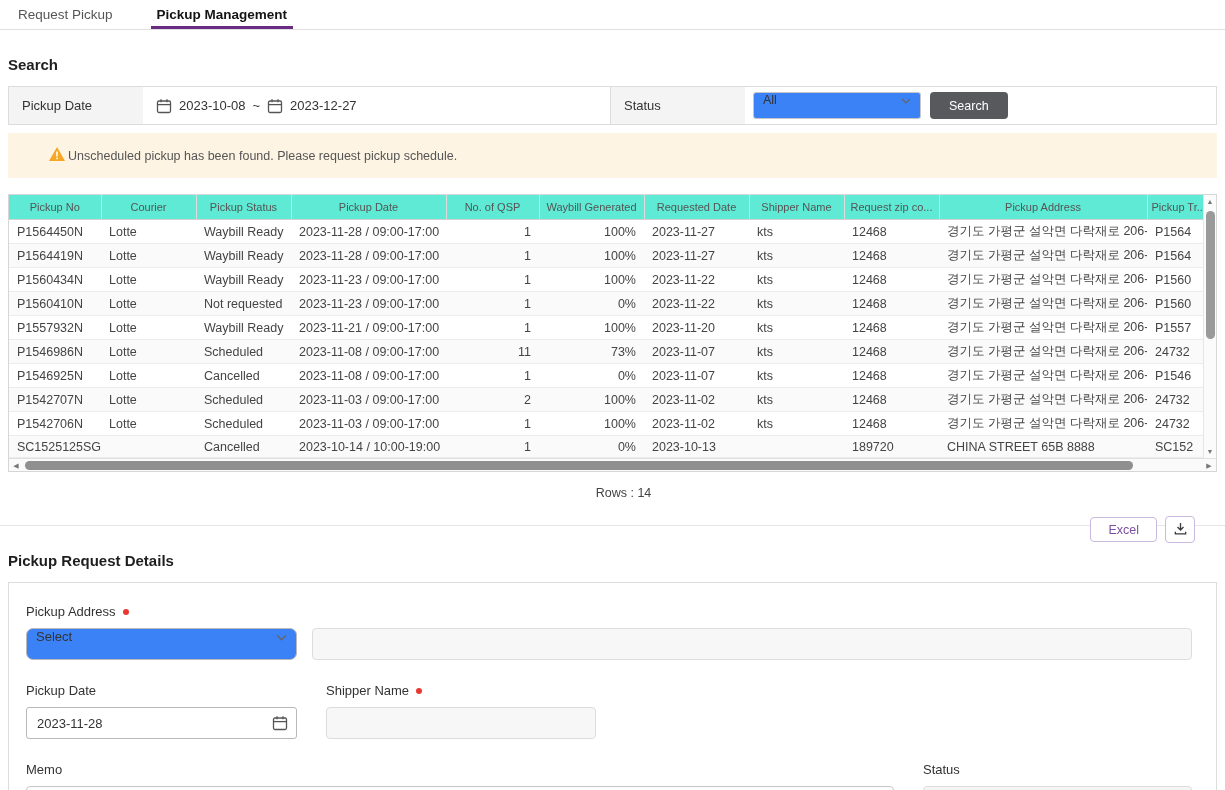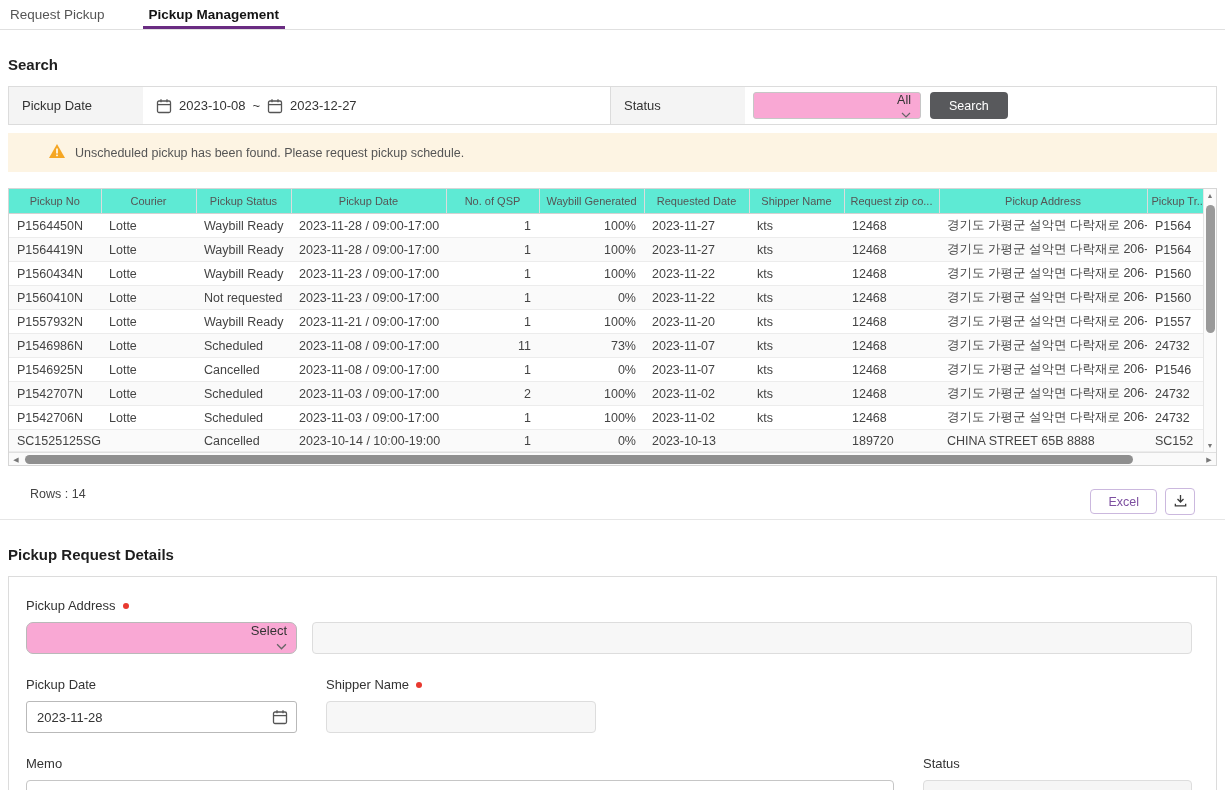--- a/index.html
+++ b/index.html
@@ -3,37 +3,37 @@
 <meta charset="utf-8">
 <style>
   * { box-sizing: border-box; }
   html,body { margin:0; padding:0; }
   body {
     width:1225px; height:790px; overflow:hidden;
     background:#fff; color:#333;
     font-family:"Liberation Sans", sans-serif;
   }
   
-  .tabs { display:flex; align-items:flex-end; border-bottom:1px solid #e0e0e0; padding-left:4px; height:30px; }
+  .tabs { display:flex; align-items:flex-end; border-bottom:1px solid #e0e0e0; padding-left:12px; height:30px; }
   .tab { font-size:13.5px; color:#555; padding:8px 6px 7px; margin-right:32px; cursor:pointer; white-space:nowrap; }
   .tab.active { color:#141414; font-weight:bold; border-bottom:3px solid var(--accent,#6a2c82); padding-bottom:4px; }
   
   .sec-heading { font-size:15px; font-weight:bold; color:#1e1e1e; margin:26px 8px 13px; }
   
   .search-bar { margin:0 8px; border:1px solid #dcdcdc; display:flex; align-items:stretch; height:39px; }
   .sb-label { background:#f4f4f4; width:134px; display:flex; align-items:center; padding-left:13px; font-size:13px; color:#333; flex:none; }
   .sb-dates { width:468px; display:flex; align-items:center; gap:7px; padding-left:13px; border-right:1px solid #dcdcdc; flex:none; }
   .sb-dates .dt { font-size:13px; color:#333; }
   .sb-status-wrap { flex:1; display:flex; align-items:center; gap:9px; padding-left:8px; }
-  .select-box { width:168px; height:27px; border:1px solid #c6c6c6; border-radius:3px; background:#f9a8d4;
-    display:flex; align-items:flex-end; justify-content:space-between; padding:0 9px; font-size:12.5px; color:#333; cursor:pointer;flex-direction:column; }
+  .select-box { width:168px; height:27px; border:1px solid #c6c6c6; border-radius:3px; background:#3b82f6;
+    display:flex; align-items:flex-start; justify-content:space-between; padding:0 9px; font-size:12.5px; color:#333; cursor:pointer; }
   .btn-dark { height:27px; padding:0 19px; background:var(--button-dark,#58595c); color:#fff; border:none; border-radius:4px; font-size:12.5px; font-family:inherit; cursor:pointer; }
   .cal-ico { display:inline-flex; flex:none; }
   
-  .warning { margin:8px 8px 0; background:var(--warning-bg,#fdf4e3); height:39px; display:flex; align-items:center; padding-left:40px; gap:9px; font-size:12.5px; color:#555; }
+  .warning { margin:8px 8px 0; background:var(--warning-bg,#fdf4e3); height:45px; display:flex; align-items:center; padding-left:40px; gap:2px; font-size:12.5px; color:#555; }
   
   .table-wrap { margin:16px 8px 0; border:1px solid #d6d6d6; }
   .table-main { display:flex; align-items:stretch; }
   table { border-collapse:collapse; table-layout:fixed; width:calc(100% - 13px); }
   thead th { background:#5eead4; font-weight:400; font-size:11px; color:#555; padding:6px 4px;
     border-right:1px solid #dcdcdc; border-bottom:1px solid #d2d2d2; text-align:center; white-space:nowrap; overflow:hidden; }
   thead th:last-child { border-right:none; }
   tbody td { font-size:12.5px; color:#444; padding:3px 8px; border-bottom:1px solid #ececec; white-space:nowrap; overflow:hidden; height:22px; }
   tbody tr:nth-child(even) { background:#fafafa; }
   td.num { text-align:right; }
@@ -42,21 +42,21 @@
   
   .vscroll { width:13px; flex:none; background:#fbfbfb; border-left:1px solid #e6e6e6; position:relative;
     display:flex; flex-direction:column; justify-content:space-between; align-items:center; }
   .vs-arrow { font-size:7px; color:#777; padding:3px 0; line-height:1; cursor:pointer; }
   .vs-thumb { position:absolute; left:2px; top:16px; width:9px; height:128px; background:#9a9a9a; border-radius:5px; cursor:grab; }
   .hscroll { height:13px; border-top:1px solid #e0e0e0; background:#fafafa; display:flex; align-items:center; }
   .hs-arrow { width:14px; text-align:center; font-size:7px; color:#777; line-height:1; cursor:pointer; }
   .hs-track { flex:1; position:relative; height:100%; }
   .hs-thumb { position:absolute; left:2px; top:2px; height:9px; width:94%; background:#8f8f8f; border-radius:5px; cursor:grab; }
   
-  .table-footer { margin:14px 8px 0; display:flex; align-items:center; height:27px; }
+  .table-footer { margin:14px 8px 0; display:flex; align-items:center; height:27px;flex-direction:column; }
   .rows-count { font-size:12.5px; color:#444; margin-left:22px; }
   .footer-btns { margin-left:auto; display:flex; gap:8px; margin-right:22px; align-items:center;margin-top:16px; }
   .btn-excel { height:25px; padding:0 17px; background:#fff; border:1px solid #cbb8de; border-radius:4px;
     color:var(--accent-light,#7d4fa0); font-size:12.5px; font-family:inherit; cursor:pointer; }
   .btn-download { width:30px; height:27px; background:#fff; border:1px solid #cbb8de; border-radius:4px;
     display:flex; align-items:center; justify-content:center; cursor:pointer; }
   .full-divider { border-bottom:1px solid #e6e6e6; margin-top:12px; }
   
   .details-panel { margin:0 8px; border:1px solid #dcdcdc; padding:21px 24px 20px 17px; }
   .field-label { font-size:13px; color:#333; display:flex; align-items:center; gap:7px; margin-bottom:9px; white-space:nowrap; }

